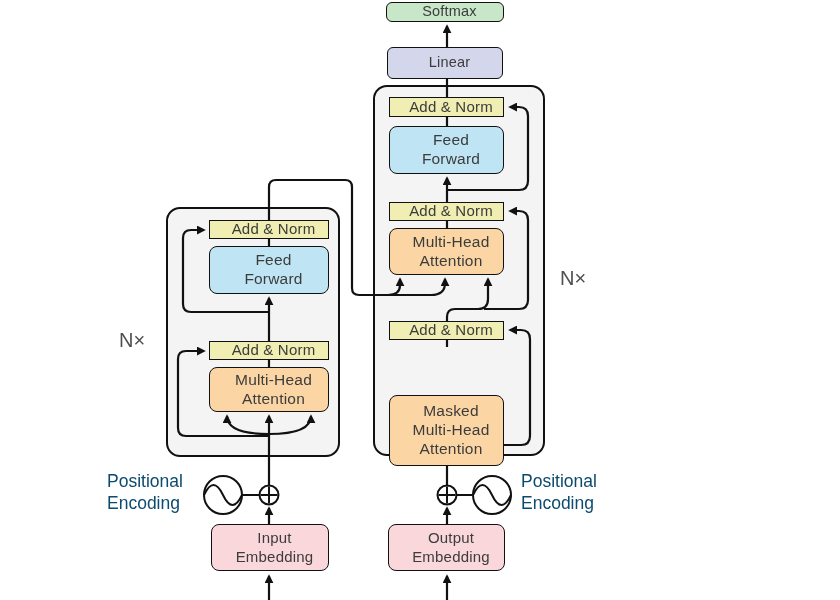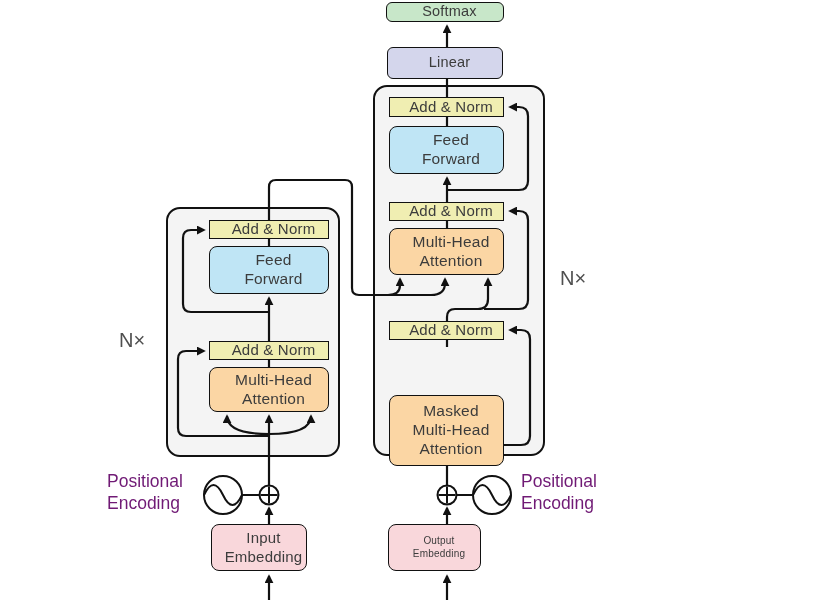--- a/index.html
+++ b/index.html
@@ -17,21 +17,21 @@
   .symline{fill:none;stroke:#111;stroke-width:2;}
   .bx{
     position:absolute;border:1.6px solid #111;box-sizing:border-box;z-index:3;
     display:flex;align-items:center;justify-content:center;text-align:center;
     color:#3c3c3c;white-space:pre-line;letter-spacing:0.2px;line-height:1.22;padding-left:9px;
   }
   .an{border-radius:0;font-size:15px;}
   .big{border-radius:8px;font-size:15.5px;}
   .head{border-radius:6px;font-size:14.5px;}
   .lbl{
-    position:absolute;z-index:4;color:#701a75;white-space:pre-line;
+    position:absolute;z-index:4;color:#0c4a6e;white-space:pre-line;
   }
   .poslbl{font-size:17.5px;line-height:1.25;}
   .nlbl{font-size:20px;color:#4f4f4f;}
 </style>
 </head>
 <body>
 
 <div class="stage">
 
   <div class="stack" style="left: 166px; top: 207px; width: 174px; height: 250px; background: rgb(244, 244, 244);"></div>
@@ -118,23 +118,23 @@
 Multi-Head
 Attention</div>
 
   <div class="bx an" style="left: 209px; top: 220px; width: 120px; height: 19px; background: rgb(240, 238, 178);">Add &amp; Norm</div>
   <div class="bx big" style="left: 209px; top: 246px; width: 120px; height: 48px; background: rgb(191, 229, 245);">Feed
 Forward</div>
   <div class="bx an" style="left: 209px; top: 341px; width: 120px; height: 19px; background: rgb(240, 238, 178);">Add &amp; Norm</div>
   <div class="bx big" style="left: 209px; top: 367px; width: 120px; height: 45px; background: rgb(251, 214, 164);">Multi-Head
 Attention</div>
 
-  <div class="bx big" style="left: 211px; top: 524px; width: 96px; height: 47px; font-size: 15px; background: rgb(249, 215, 219);">Input
+  <div class="bx big" style="left: 211px; top: 524px; width: 118px; height: 47px; font-size: 15px; background: rgb(249, 215, 219);">Input
 Embedding</div>
-  <div class="bx big" style="left: 388px; top: 524px; width: 93px; height: 47px; font-size: 10px; background: rgb(249, 215, 219);">Output
+  <div class="bx big" style="left: 388px; top: 524px; width: 117px; height: 47px; font-size: 15px; background: rgb(249, 215, 219);">Output
 Embedding</div>
 
   <div class="lbl nlbl" style="left:119px;top:329px;">N×</div>
   <div class="lbl nlbl" style="left:560px;top:267px;">N×</div>
   <div class="lbl poslbl" style="left:107px;top:471px;">Positional
 Encoding</div>
   <div class="lbl poslbl" style="left:521px;top:471px;">Positional
 Encoding</div>
 
 </div>

